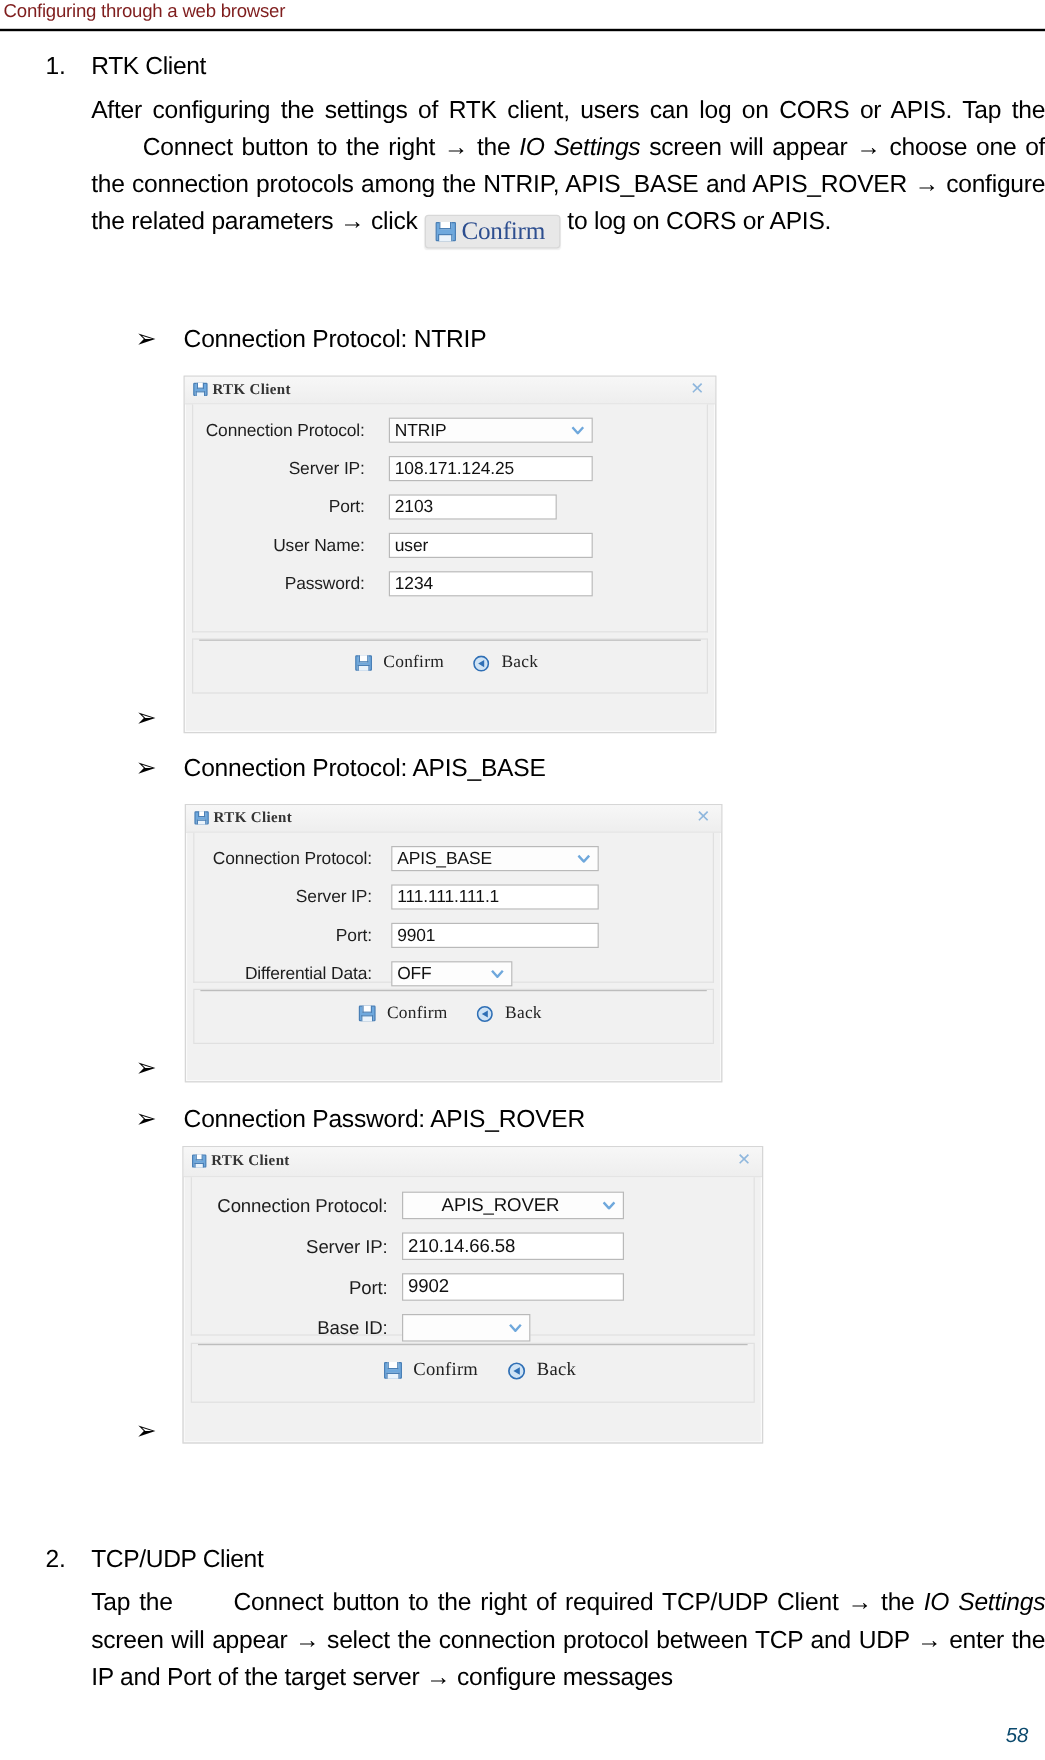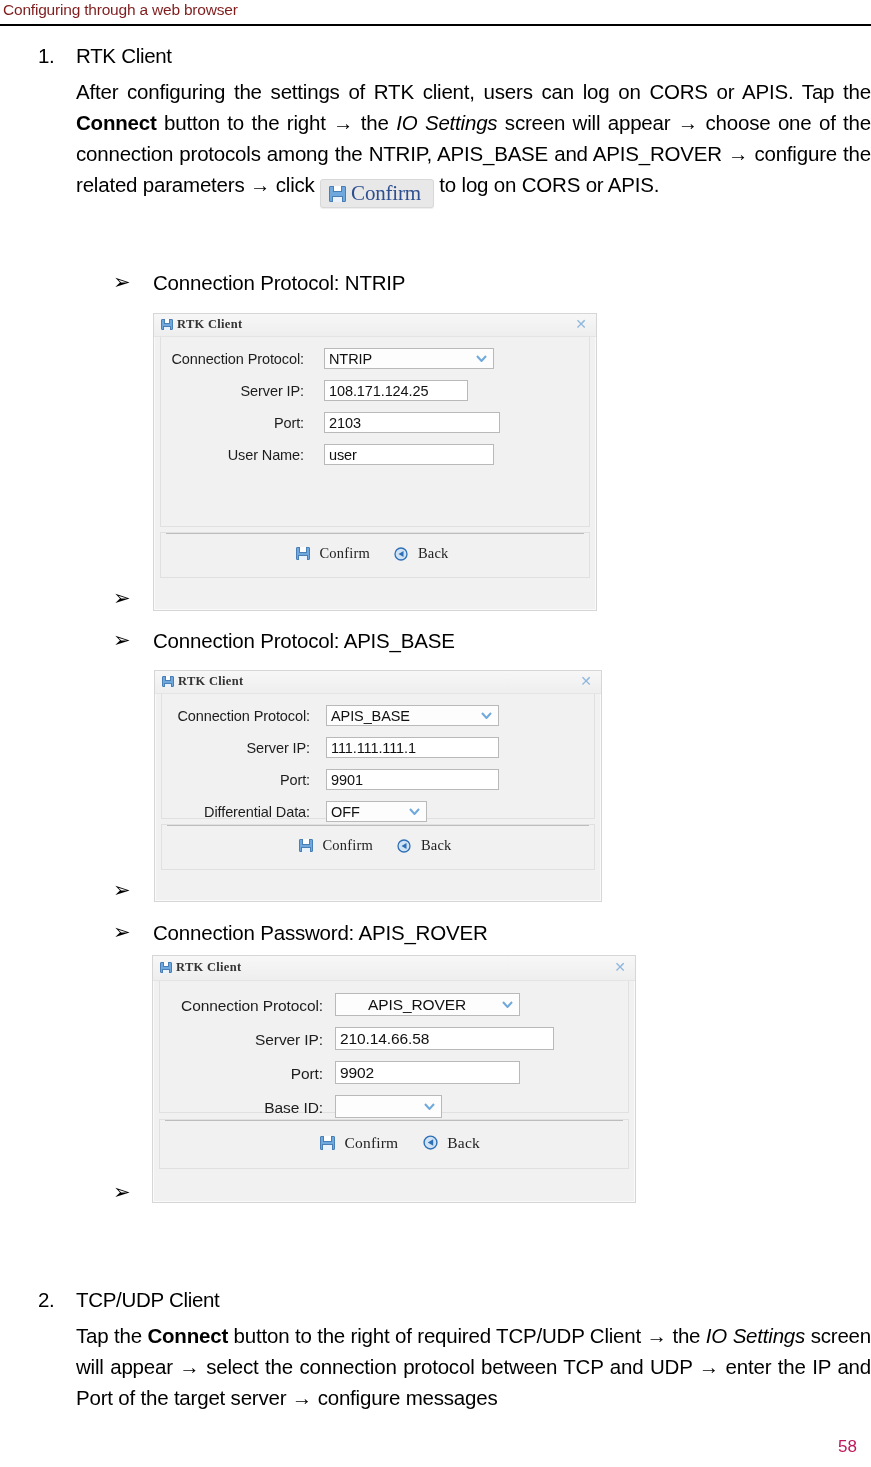--- a/index.html
+++ b/index.html
@@ -60,21 +60,21 @@
     white-space: nowrap;
   }
 
   .para {
     font-size: 20.5px;
     line-height: 31px;
     text-align: justify;
     letter-spacing: -0.2px;
     color: #000;
   }
-  .para b { font-weight: bold; }
+  .para b { font-weight: normal; margin-left: 43px; }
   .para i { font-style: italic; }
 
   .inline-confirm {
     display: inline-block;
     vertical-align: -7px;
     background: #e8e8e8;
     border: 1px solid #d8d8d8;
     border-radius: 3px;
     padding: 2px 12px 3px 8px;
     line-height: 1;
@@ -288,21 +288,22 @@
     vertical-align: middle;
     width: 14px;
     height: 14px;
   }
 
   .page-number {
     position: absolute;
     right: 14px;
     bottom: 10px;
     font-size: 17px;
-    color: #be185d;
+    color: #0c4a6e;
+    font-style: italic;
   }
 </style>
 </head>
 <body>
 
 <div class="page-header">
   <div class="header-text">Configuring through a web browser</div>
   <div class="header-rule"></div>
 </div>
 
@@ -340,40 +341,46 @@
         <span class="caret">
           <svg viewBox="0 0 11 7" width="11" height="7">
               <path d="M1 1 L5.5 6 L10 1" fill="none" stroke="#6fa8dc" stroke-width="2"></path>
             </svg>
         </span>
       </span>
     </div>
 
     <div class="frow" style="margin-top:5px;">
       <span class="flabel" style="right:285px;">Server IP:</span>
-      <span class="fctl input" style="left:163px; width:144px;">
+      <span class="fctl input" style="left:163px; width:170px;">
         <span class="fval">108.171.124.25</span>
       </span>
     </div>
 
     <div class="frow" style="margin-top:5px;">
       <span class="flabel" style="right:285px;">Port:</span>
-      <span class="fctl input" style="left:163px; width:176px;">
+      <span class="fctl input" style="left:163px; width:140px;">
         <span class="fval">2103</span>
       </span>
     </div>
 
 
     <div class="frow" style="margin-top:5px;">
       <span class="flabel" style="right:285px;">User Name:</span>
       <span class="fctl input" style="left:163px; width:170px;">
         <span class="fval">user</span>
       </span>
     </div>
 
+    <div class="frow" style="margin-top:5px;">
+      <span class="flabel" style="right:285px;">Password:</span>
+      <span class="fctl input" style="left:163px; width:170px;">
+        <span class="fval">1234</span>
+      </span>
+    </div>
   </div>
 
   <div class="dlg-footer" style="margin-top:5px;">
     <span class="footer-sep"></span>
     <span class="footer-btns" style="left:135px;">
       <span class="fbtn">
         <span class="floppy" style="width:14px;height:13px;"><span class="fl-body"></span><span class="fl-top"></span><span class="fl-bot"></span></span>
         <span class="fbtn-label">Confirm</span>
       </span>
       <span class="fbtn">
@@ -493,21 +500,21 @@
         <span class="fval" style="font-size:15.5px; top:2px;margin-left:28px;">APIS_ROVER</span>
         <span class="caret" style="top:7px;">
           <svg viewBox="0 0 11 7" width="11" height="7">
               <path d="M1 1 L5.5 6 L10 1" fill="none" stroke="#6fa8dc" stroke-width="2"></path>
             </svg>
         </span>
       </span>
     </div>
     <div class="frow" style="margin-top:5px; height:29px;">
       <span class="flabel" style="right:305px; top:5px; font-size:15.5px;">Server IP:</span>
-      <span class="fctl input" style="left:175px; width:219px; height:23px;">
+      <span class="fctl input" style="left:175px; width:185px; height:23px;">
         <span class="fval" style="font-size:15.5px; top:2px;">210.14.66.58</span>
       </span>
     </div>
     <div class="frow" style="margin-top:5px; height:29px;">
       <span class="flabel" style="right:305px; top:5px; font-size:15.5px;">Port:</span>
       <span class="fctl input" style="left:175px; width:185px; height:23px;">
         <span class="fval" style="font-size:15.5px; top:2px;">9902</span>
       </span>
     </div>
     <div class="frow" style="margin-top:5px; height:29px;">

